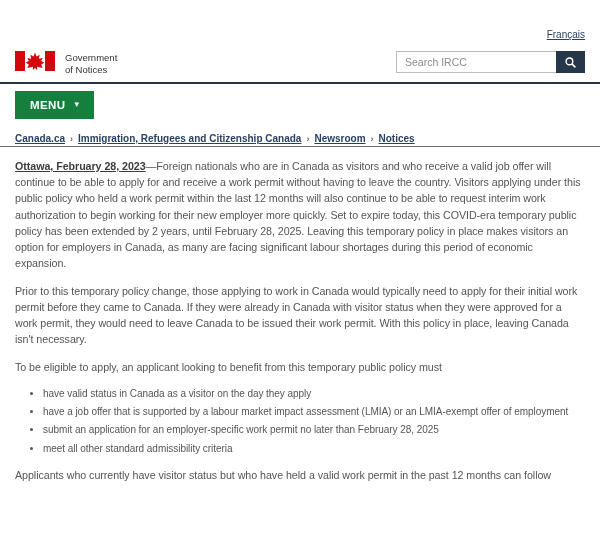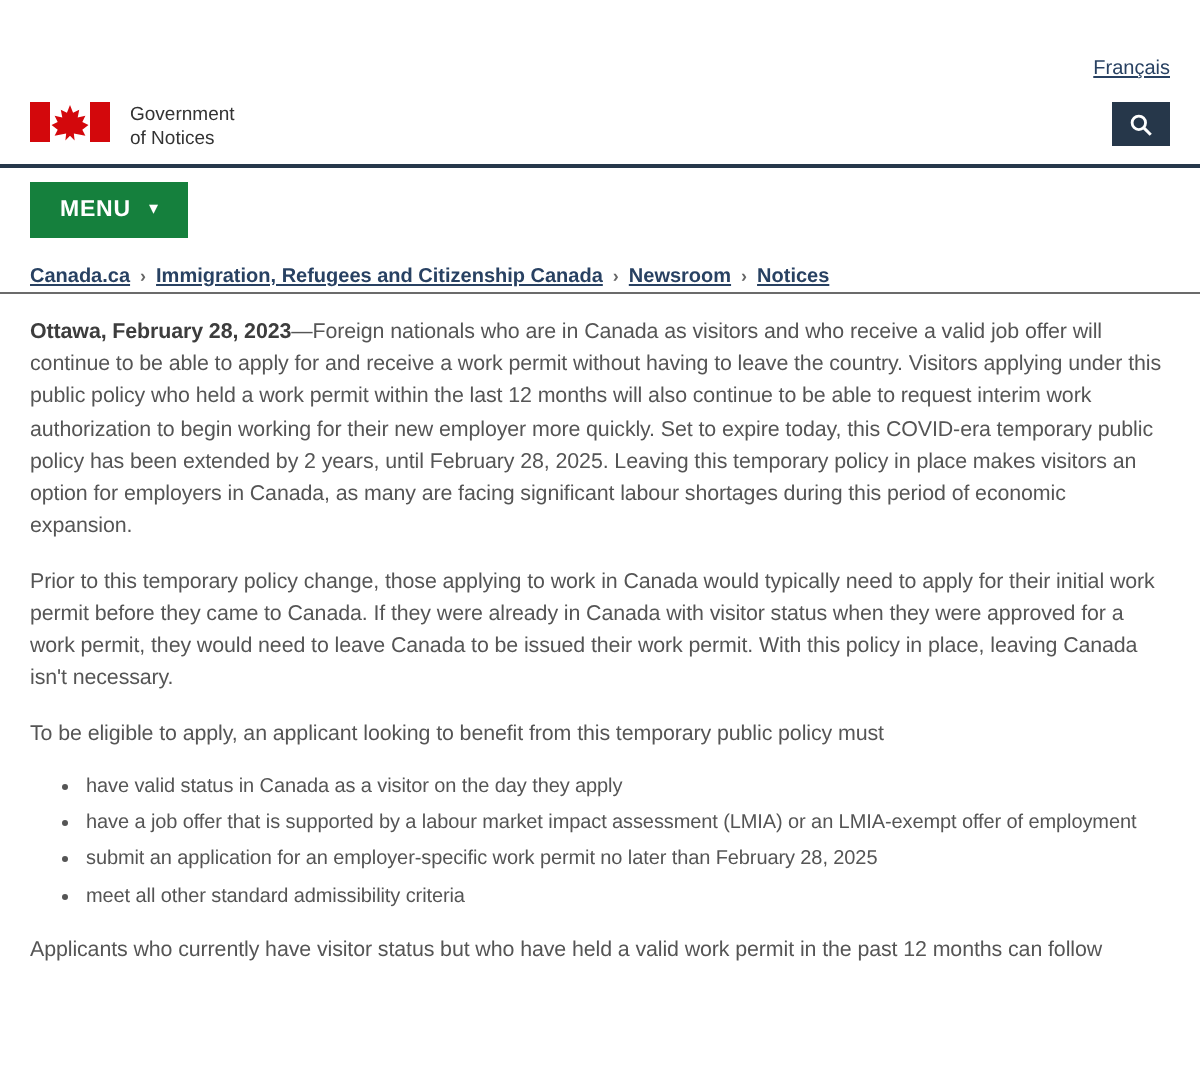--- a/index.html
+++ b/index.html
@@ -32,21 +32,21 @@
   
   .breadcrumb { padding:10px 15px 2px 15px; font-size:10px; color:#555;font-weight:bold; }
   .breadcrumb a { color:#284162; text-decoration:underline; cursor:pointer; }
   .crumb-sep { color:#666; margin:0 5px; font-size:9px; }
 
   
   h1.page-title { margin:12px 15px 9px 15px; font-size:20px; line-height:1.17; letter-spacing:-0.4px;
                   color:#333; font-weight:700; }
   .title-divider { border:0; border-top:1px solid #6b6b6b; margin:0; }
   .article p { margin:11px 15px; font-size:10.7px; line-height:1.52; letter-spacing:-0.05px; color:#555; }
-  .article p strong { color:#3d3d3d; }
+  .article p strong { color:#3d3d3d;text-decoration:underline; }
   .article ul { margin:9px 15px 11px 28px; padding-left:15px; }
   .article li { font-size:10px; line-height:1.52; letter-spacing:-0.05px; color:#555; margin-bottom:3px; }
 </style>
 </head>
 <body>
 
 <div class="page">
 
   <header class="site-header">
     <div class="header-top">
@@ -60,20 +60,21 @@
           <path fill="#D3080C" d="M26 2 L28 7 L32 5 L31 10 L36 9 L34 13 L38 15 L34 18 L36 22 L28.5 20.5 L29 25 L26 22 L23 25 L23.5 20.5 L16 22 L18 18 L14 15 L18 13 L16 9 L21 10 L20 5 L24 7 Z"></path>
         </svg>
         <span class="fip-text">
           <span class="fip-col">
             <span>Government</span>
             <span>of Notices</span>
           </span>
         </span>
       </a>
       <div class="search-area">
+        <input class="search-input" type="text" placeholder="Search IRCC" style="">
         <button class="search-btn">
           <svg width="13" height="13" viewBox="0 0 24 24">
             <circle cx="10" cy="10" r="6.2" fill="none" stroke="#ffffff" stroke-width="2.6"></circle>
             <line x1="14.6" y1="14.6" x2="21" y2="21" stroke="#ffffff" stroke-width="2.8"></line>
           </svg>
         </button>
       </div>
     </div>
   </header>
 

